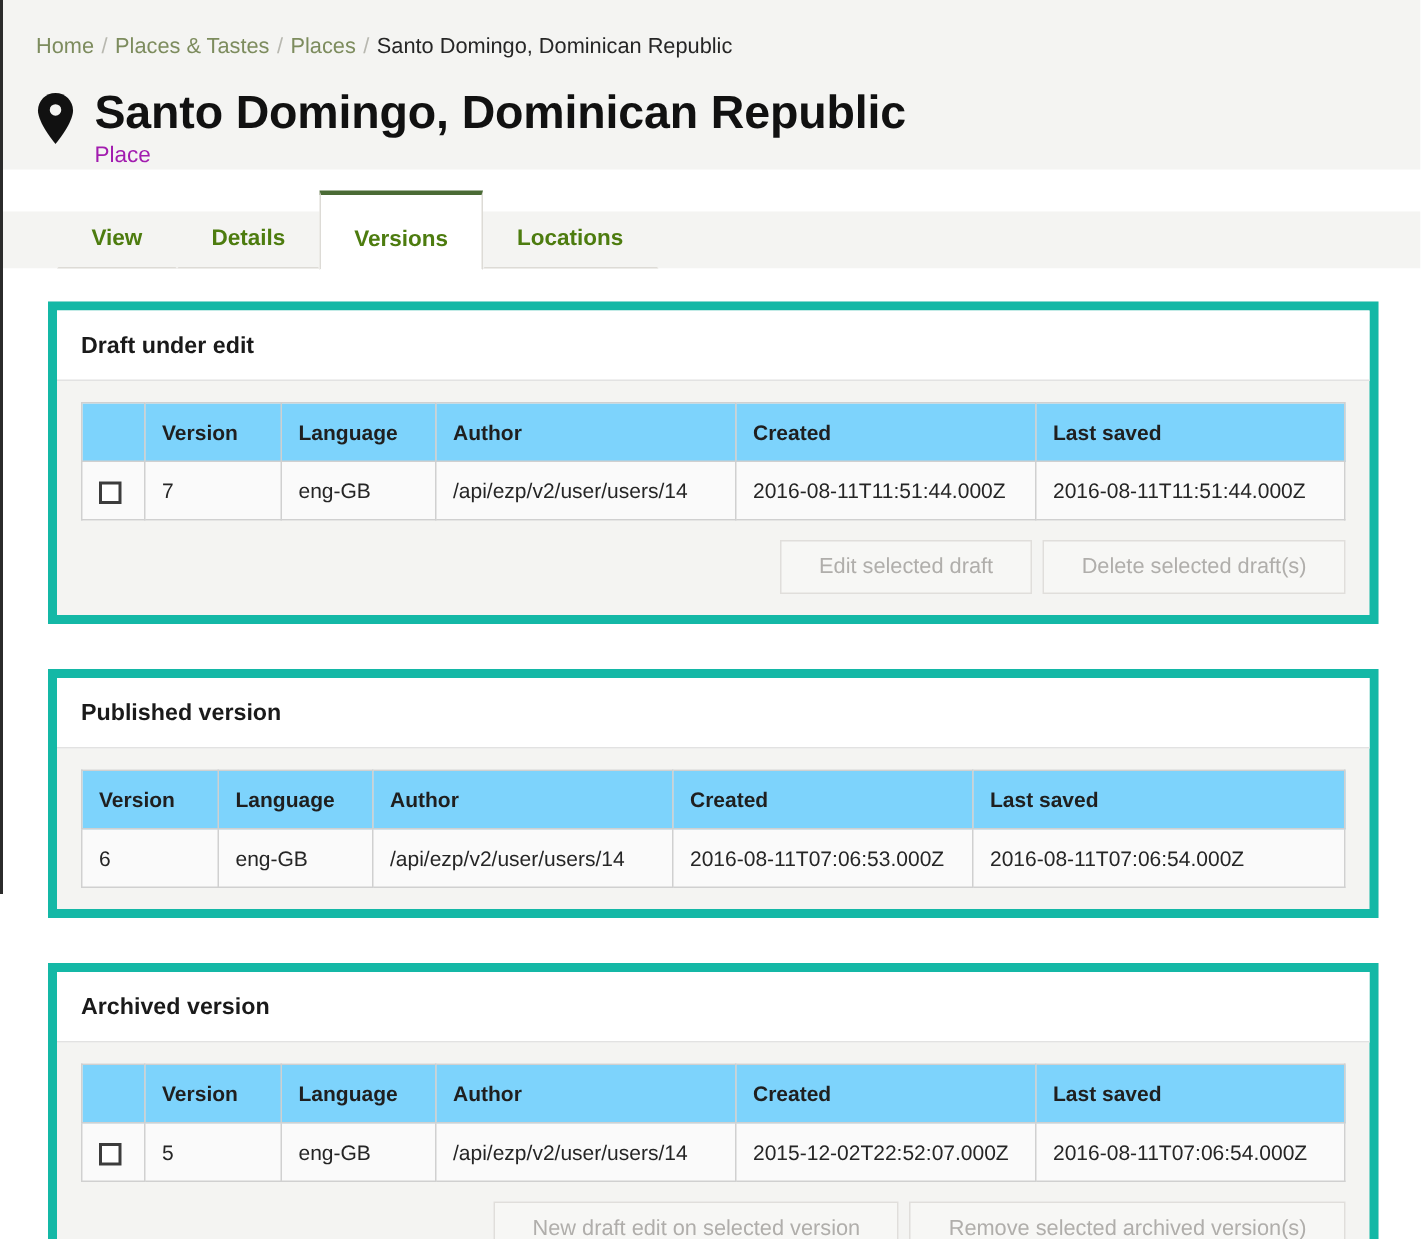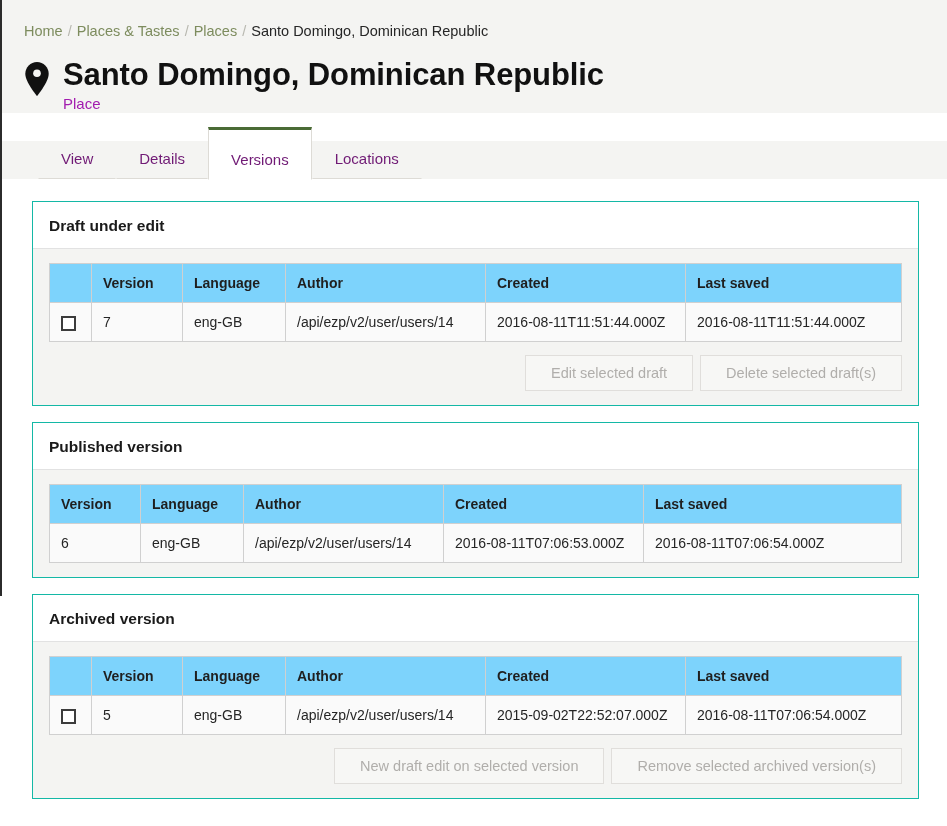--- a/index.html
+++ b/index.html
@@ -77,22 +77,22 @@
     display: flex;
     align-items: flex-end;
     padding: 0 0 0 36px;
     margin-top: 28px;
     height: 38px;
     background: #f4f4f2;
   }
   .tab {
     position: relative;
     font-size: 15px;
-    font-weight: normal;
-    color: #701a75;
+    font-weight: bold;
+    color: #4d7c0f;
     padding: 9px 22px 10px 22px;
     line-height: 18px;
     background: transparent;
     border: 1px solid transparent;
     border-bottom: 1px solid #dddbd6;
     cursor: pointer;
     white-space: nowrap;
   }
   .tab.active {
     background: #ffffff;
@@ -105,23 +105,23 @@
   }
 
   
   .content {
     background: #ffffff;
     padding: 22px 28px 0 30px;
     height: 636px;
   }
 
   .panel {
-    border: 1px solid #14b8a6;
+    border: 6px solid #14b8a6;
     background: #f4f4f2;
-    margin-bottom: 16px;
+    margin-bottom: 30px;
   }
   .panel-head {
     background: #ffffff;
     border-bottom: 1px solid #e2e2e2;
     padding: 14px 16px 13px 16px;
   }
   .panel-title {
     font-size: 15.5px;
     font-weight: bold;
     color: #1a1a1a;
@@ -307,21 +307,21 @@
             </tr>
           </thead>
           <tbody>
             <tr>
               <td class="col-check">
                 <span class="checkbox"></span>
               </td>
               <td class="col-version">5</td>
               <td class="col-language">eng-GB</td>
               <td class="col-author">/api/ezp/v2/user/users/14</td>
-              <td class="col-created">2015-09-02T22:52:07.000Z</td>
+              <td class="col-created">2015-12-02T22:52:07.000Z</td>
               <td>2016-08-11T07:06:54.000Z</td>
             </tr>
           </tbody>
         </table>
         <div class="actions">
           <button class="btn" disabled="">New draft edit on selected version</button>
           <button class="btn" disabled="">Remove selected archived version(s)</button>
         </div>
       </div>
     </div>

